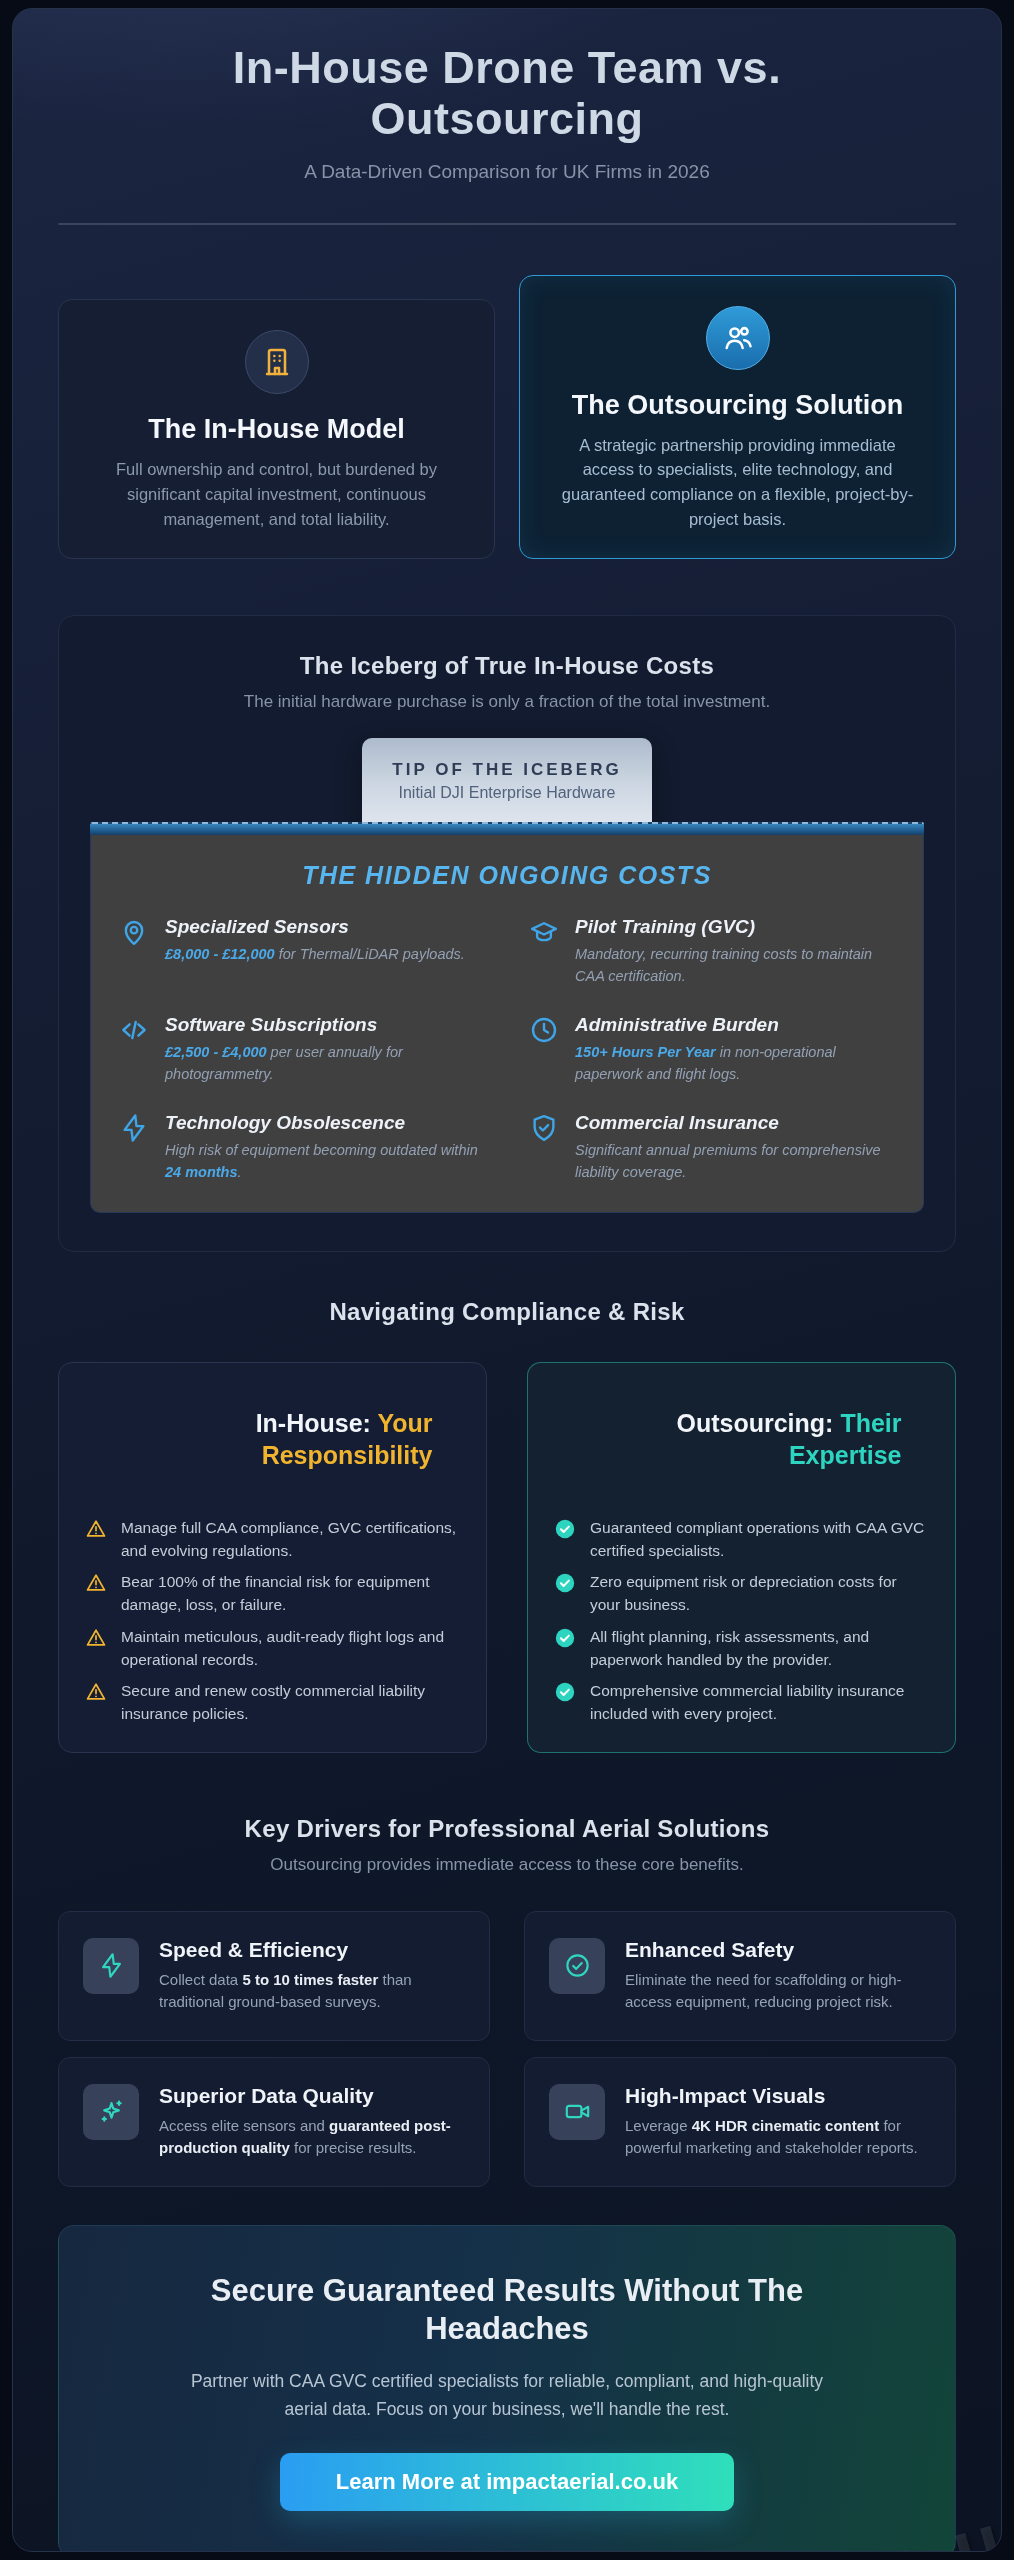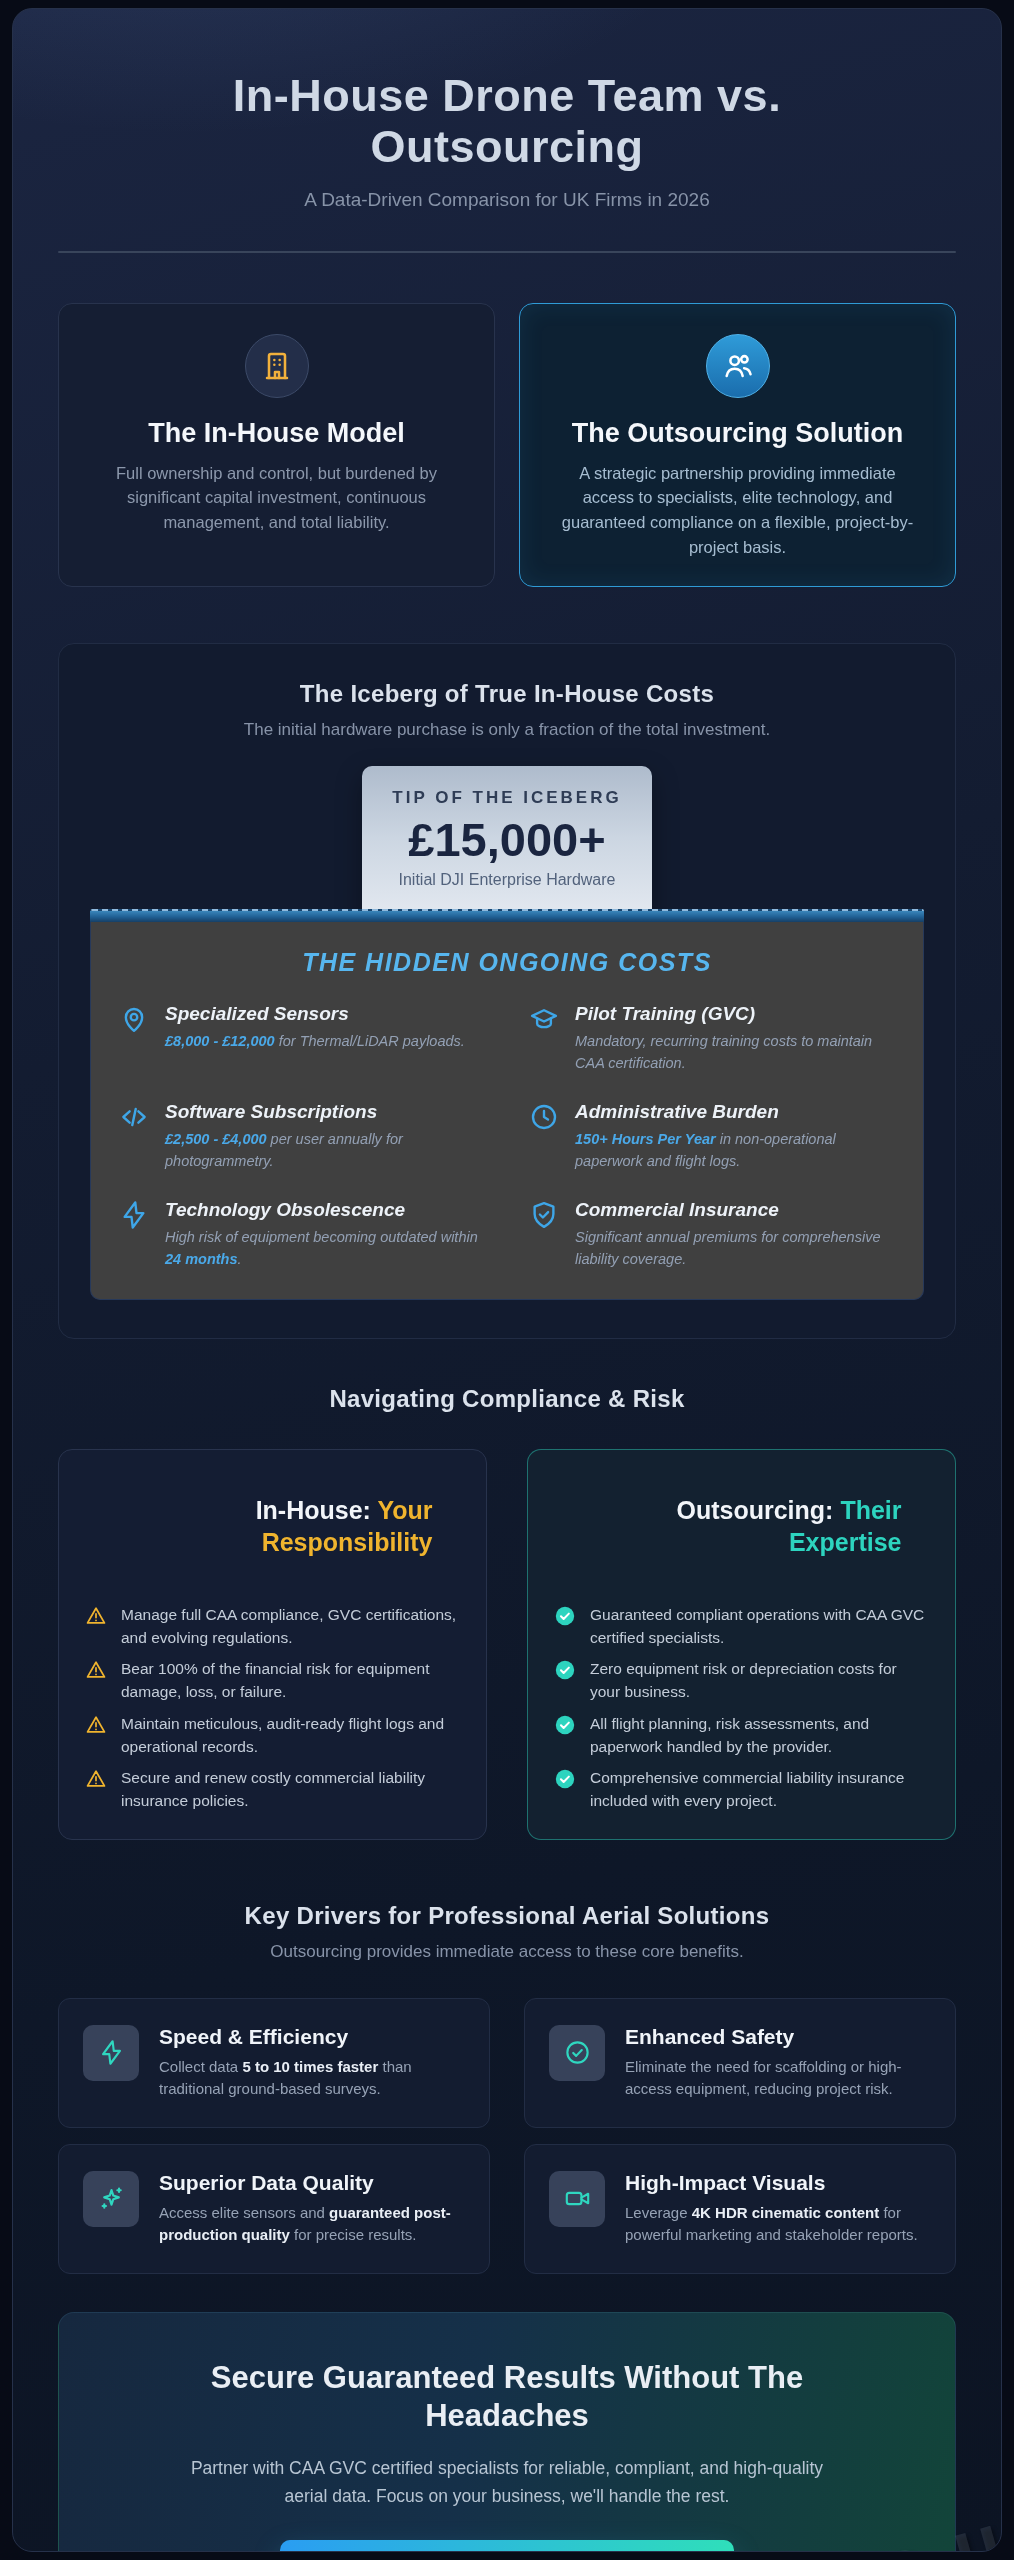--- a/index.html
+++ b/index.html
@@ -5,33 +5,33 @@
   * { margin:0; padding:0; box-sizing:border-box; }
   html,body { background:#070b16; }
   body {
     width:1014px; height:2560px; overflow:hidden;
     font-family:"Liberation Sans","DejaVu Sans",sans-serif;
     -webkit-font-smoothing:antialiased;
   }
   .frame {
     position:relative; margin:8px 12px; height:2544px;
     border-radius:20px; border:1px solid #26314a;
-    padding:62px 45px 0;
+    padding:34px 45px 0;
     background:
       radial-gradient(900px 420px at 18% -5%, rgba(96,126,186,0.20), transparent 60%),
       linear-gradient(165deg,#1b2541 0%, #131c31 38%, #0e1728 72%, #0c1423 100%);
     overflow:hidden;
   }
   
   .h1 { text-align:center; font-size:45px; font-weight:700; color:#cfd8e5; line-height:1.13; letter-spacing:.5px; }
   .h1 div { display:block; }
   .tagline { text-align:center; font-size:19px; color:#8793a8; margin-top:16px; }
   .divider { height:2px; background:#39455b; margin-top:40px; border-radius:1px; }
   
-  .models { display:flex; gap:24px; margin-top:50px; }
+  .models { display:flex; gap:24px; margin-top:50px;align-items:flex-end; }
   .model-card {
     flex:1; border-radius:14px; padding:30px 26px 26px; text-align:center;
     background:#151e33; border:1px solid #28334d;
   }
   .model-card.outsource { background:#0d2133; border:1.5px solid #2f9bd6; box-shadow:0 0 24px rgba(47,155,214,.12) inset; }
   .badge { width:64px; height:64px; border-radius:50%; margin:0 auto; display:flex; align-items:center; justify-content:center; }
   .badge.inhouse-badge { background:#232e49; border:1.5px solid #3c4a68; color:#f2b13c; }
   .badge.outsource-badge { background:linear-gradient(180deg,#2f9bd8 0%,#1a6dad 100%); border:1.5px solid #4fb1e8; color:#fff; }
   .badge svg { width:32px; height:32px; }
   .model-card h3 { margin-top:20px; font-size:27px; font-weight:700; color:#f4f7fb; }
@@ -150,21 +150,20 @@
       <p>A strategic partnership providing immediate access to specialists, elite technology, and guaranteed compliance on a flexible, project-by-project basis.</p>
     </div>
   </div>
 
   <section class="iceberg">
     <h2 class="sec-h2">The Iceberg of True In-House Costs</h2>
     <div class="sec-sub">The initial hardware purchase is only a fraction of the total investment.</div>
 
     <div class="tip-card">
       <div class="tip-label">TIP OF THE ICEBERG</div>
-      <div class="tip-amount">£15,000+</div>
       <div class="tip-caption">Initial DJI Enterprise Hardware</div>
     </div>
 
     <div class="hidden-panel">
       <div class="waterline"></div>
       <div class="hidden-body">
         <div class="hidden-title">THE HIDDEN ONGOING COSTS</div>
         <div class="hidden-grid">
 
           <div class="hitem">

